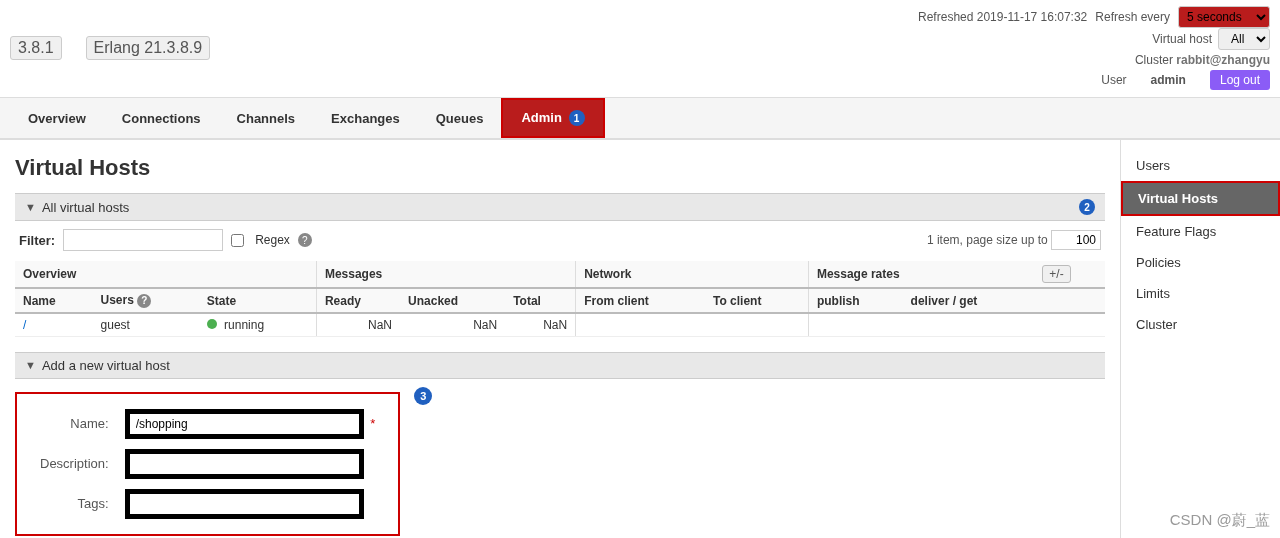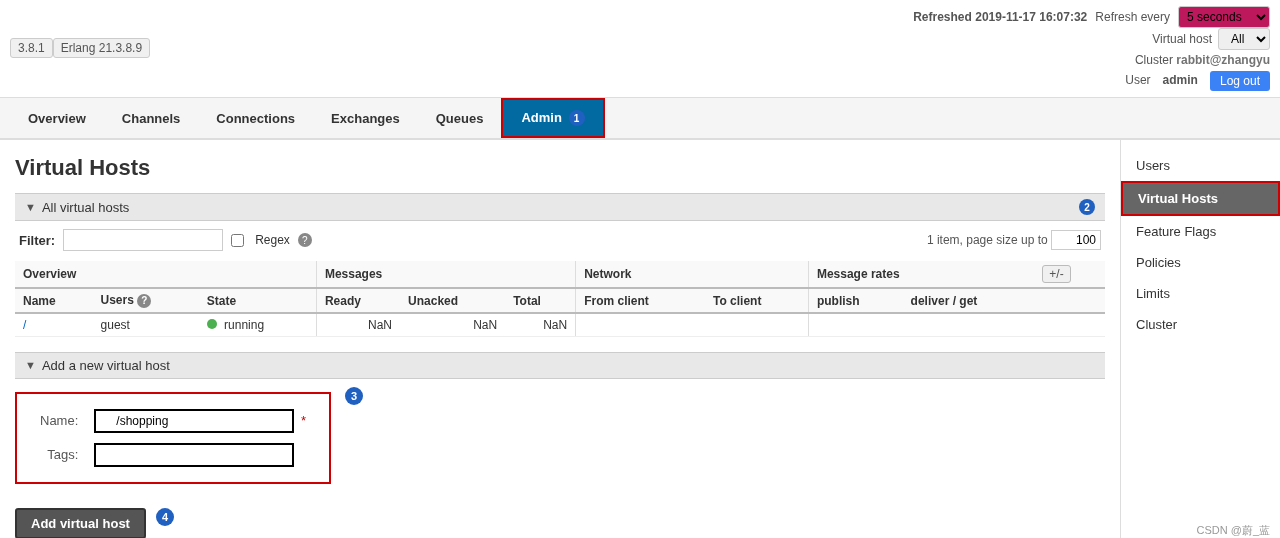--- a/index.html
+++ b/index.html
@@ -14,54 +14,54 @@
       background: #fff;
     }
     #logo { display: flex; align-items: center; margin-right: 20px; }
     #logo .logo-icon {
       width: 32px; height: 26px; background: #e87722; margin-right: 6px;
       display: inline-flex; align-items: center; justify-content: center;
       border-radius: 3px;
     }
     .version-badge {
       background: #f0f0f0; border: 1px solid #ccc; border-radius: 3px;
-      padding: 2px 7px; font-size: 12px; margin-right: 0; color: #555;
+      padding: 2px 7px; font-size: 16px; margin-right: 24px; color: #555;
     }
     .spacer { flex: 1; }
     .top-right { text-align: right; font-size: 12px; color: #555; line-height: 1.7; }
     .top-right .refresh-row { display: flex; align-items: center; justify-content: flex-end; gap: 8px; }
     .refresh-label { color: #555; font-size: 12px; }
     .refresh-select {
       border: 1px solid #ccc; border-radius: 3px; padding: 2px 4px;
-      font-size: 12px; background: #be185d;
+      font-size: 12px; background: #b91c1c;
     }
     .virtual-host-row { display: flex; align-items: center; gap: 6px; }
     .vh-label { color: #555; }
     .vh-select { border: 1px solid #ccc; border-radius: 3px; padding: 2px 8px; font-size: 12px; }
     .cluster-row { color: #555; }
     .cluster-row strong { color: #737373; }
-    .user-row { display: flex; align-items: flex-end; gap: 12px; justify-content: flex-end; }
+    .user-row { display: flex; align-items: flex-start; gap: 24px; justify-content: flex-end; }
     .logout-btn {
-      background: #3b82f6; color: #fff; border: none; border-radius: 3px;
+      background: #8b5cf6; color: #fff; border: none; border-radius: 3px;
       padding: 3px 10px; font-size: 12px; cursor: pointer;
     }
-    .refreshed-time { font-size: 12px; color: #555; font-weight: bold; }
+    .refreshed-time { font-size: 12px; color: #555; }
 
     
     #navbar {
       display: flex; align-items: center;
       background: #f5f5f5; border-bottom: 2px solid #ddd;
       padding: 0 10px;
     }
     .nav-item {
       padding: 10px 18px; cursor: pointer; font-weight: bold; font-size: 13px;
       color: #333; text-decoration: none; display: inline-block;
     }
     .nav-item.active {
-      background: #0369a1; color: #fff; border: 2px solid #c00;
+      background: #b91c1c; color: #fff; border: 2px solid #c00;
     }
     .nav-badge {
       display: inline-flex; align-items: center; justify-content: center;
       width: 16px; height: 16px; background: #2060c0; color: #fff;
       border-radius: 50%; font-size: 10px; margin-left: 3px; font-weight: bold;
     }
 
     
     #main { display: flex; }
     #content { flex: 1; padding: 15px 15px; }
@@ -111,21 +111,21 @@
       background: #f0f0f0; border: 1px solid #bbb; border-radius: 3px;
       padding: 1px 6px; font-size: 12px; cursor: pointer; color: #555;
     }
 
     
     .add-section { margin-top: 10px; }
     .form-table { border-collapse: collapse; }
     .form-table td { padding: 5px 8px; }
     .form-table .label-cell { text-align: right; font-weight: normal; color: #555; }
     .form-input {
-      border: 2px solid #000000; padding: 3px 20px; font-size: 12px; width: 200px;
+      border: 5px solid #000000; padding: 3px 6px; font-size: 12px; width: 239px;
     }
     .required-star { color: #c00; margin-left: 3px; }
     .form-box {
       border: 2px solid #c00; display: inline-block; padding: 10px 15px; margin-top: 5px;
       background: #fff;
     }
     .add-btn {
       background: #555; color: #fff; border: 2px solid #555; border-radius: 3px;
       padding: 6px 14px; font-size: 13px; cursor: pointer; font-weight: bold;
       margin-top: 12px;
@@ -146,21 +146,21 @@
     
     .step-badge {
       display: inline-flex; align-items: center; justify-content: center;
       width: 18px; height: 18px; background: #2060c0; color: #fff;
       border-radius: 50%; font-size: 11px; font-weight: bold; margin-left: 4px;
     }
 
     .col-span-header { text-align: center; border-bottom: 1px solid #bbb; }
     .nan-cell { text-align: right; }
 
-    .watermark { position: fixed; bottom: 0; right: 10px; font-size: 11px; color: #999; }
+    .watermark { position: fixed; bottom: 8px; right: 10px; font-size: 15px; color: #999; }
   </style>
 </head>
 <body>
 
 <div id="topbar">
   <span class="version-badge">3.8.1</span>
   <span class="version-badge">
     <span>Erlang</span>
     <span>21.3.8.9</span>
   </span>
@@ -194,22 +194,22 @@
     <div class="user-row">
       <span>User</span>
       <strong>admin</strong>
       <button class="logout-btn">Log out</button>
     </div>
   </div>
 </div>
 
 <div id="navbar">
   <a class="nav-item">Overview</a>
+  <a class="nav-item">Connections</a>
   <a class="nav-item">Channels</a>
-  <a class="nav-item">Connections</a>
   <a class="nav-item">Exchanges</a>
   <a class="nav-item">Queues</a>
   <a class="nav-item active" style="border:2px solid #c00;">
     <span>Admin</span>
     <span class="nav-badge">1</span>
   </a>
 </div>
 
 <div id="main">
   <div id="content">
@@ -290,20 +290,26 @@
           <table class="form-table">
             <tbody>
                 <tr>
               <td class="label-cell">Name:</td>
               <td>
                 <input type="text" class="form-input" value="/shopping" style="">
                 <span class="required-star">*</span>
               </td>
             </tr>
             <tr>
+              <td class="label-cell">Description:</td>
+              <td>
+                <input type="text" class="form-input" value="" style="">
+              </td>
+            </tr>
+            <tr>
               <td class="label-cell">Tags:</td>
               <td>
                 <input type="text" class="form-input" value="" style="">
               </td>
             </tr>
           </tbody>
             </table>
         </div>
         <span class="step-badge">3</span>
       </div>

